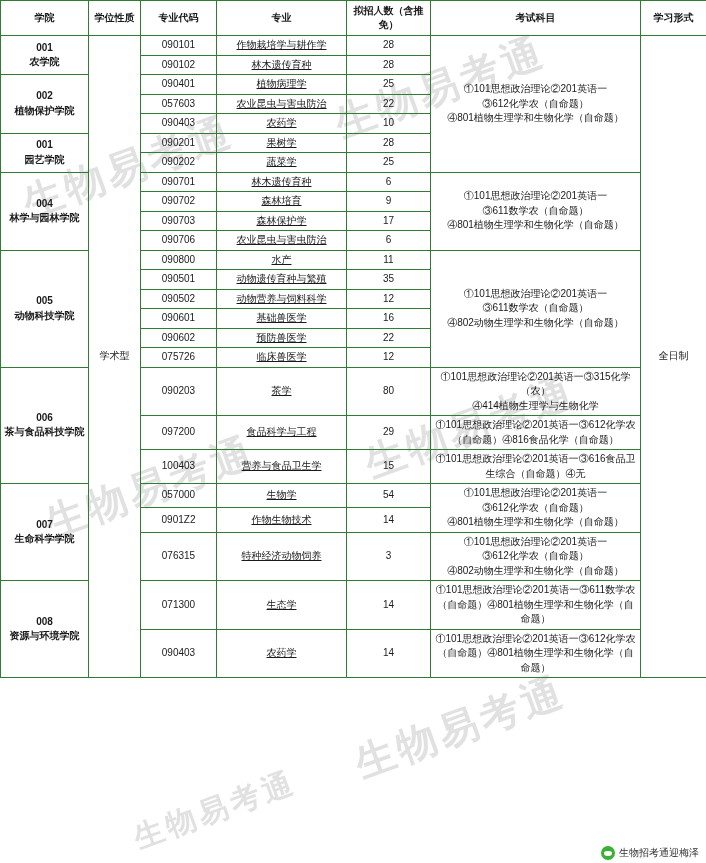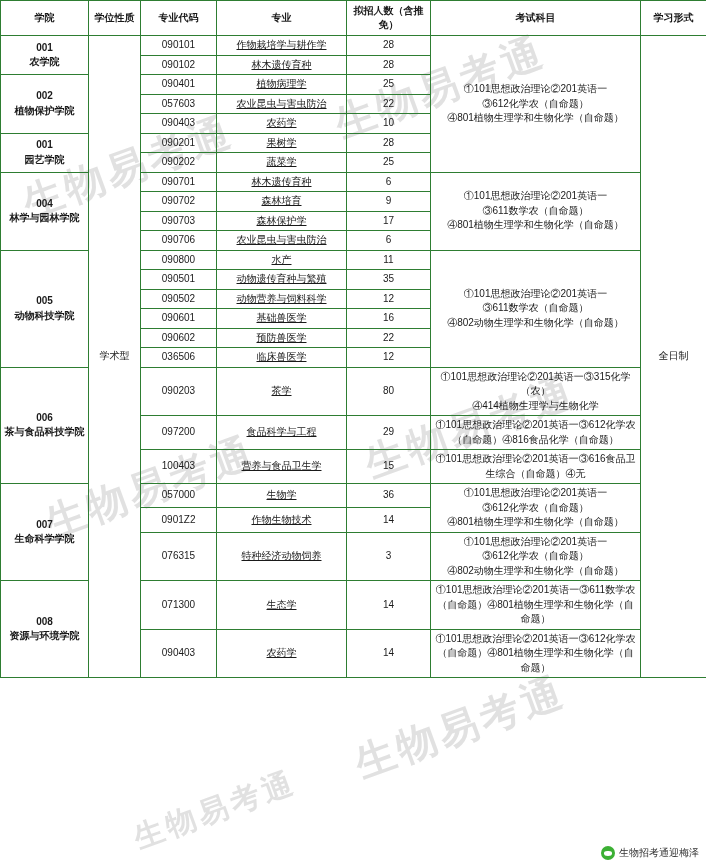--- a/index.html
+++ b/index.html
@@ -237,21 +237,21 @@
       <td class="code">090601</td>
       <td class="major">基础兽医学</td>
       <td class="num">16</td>
     </tr>
     <tr>
       <td class="code">090602</td>
       <td class="major">预防兽医学</td>
       <td class="num">22</td>
     </tr>
     <tr>
-      <td class="code">036506</td>
+      <td class="code">075726</td>
       <td class="major">临床兽医学</td>
       <td class="num">12</td>
     </tr>
 
     <tr>
       <td class="college" rowspan="3">
         <div>006</div>
         <div>茶与食品科技学院</div>
       </td>
       <td class="code">090203</td>
@@ -273,21 +273,21 @@
       <td class="subjects">①101思想政治理论②201英语一③616食品卫生综合（自命题）④无</td>
     </tr>
 
     <tr>
       <td class="college" rowspan="3">
         <div>007</div>
         <div>生命科学学院</div>
       </td>
       <td class="code">057000</td>
       <td class="major">生物学</td>
-      <td class="num">36</td>
+      <td class="num">54</td>
       <td class="subjects" rowspan="2" style="white-space:pre-line">①101思想政治理论②201英语一
 ③612化学农（自命题）
 ④801植物生理学和生物化学（自命题）</td>
     </tr>
     <tr>
       <td class="code">0901Z2</td>
       <td class="major">作物生物技术</td>
       <td class="num">14</td>
     </tr>
     <tr>

